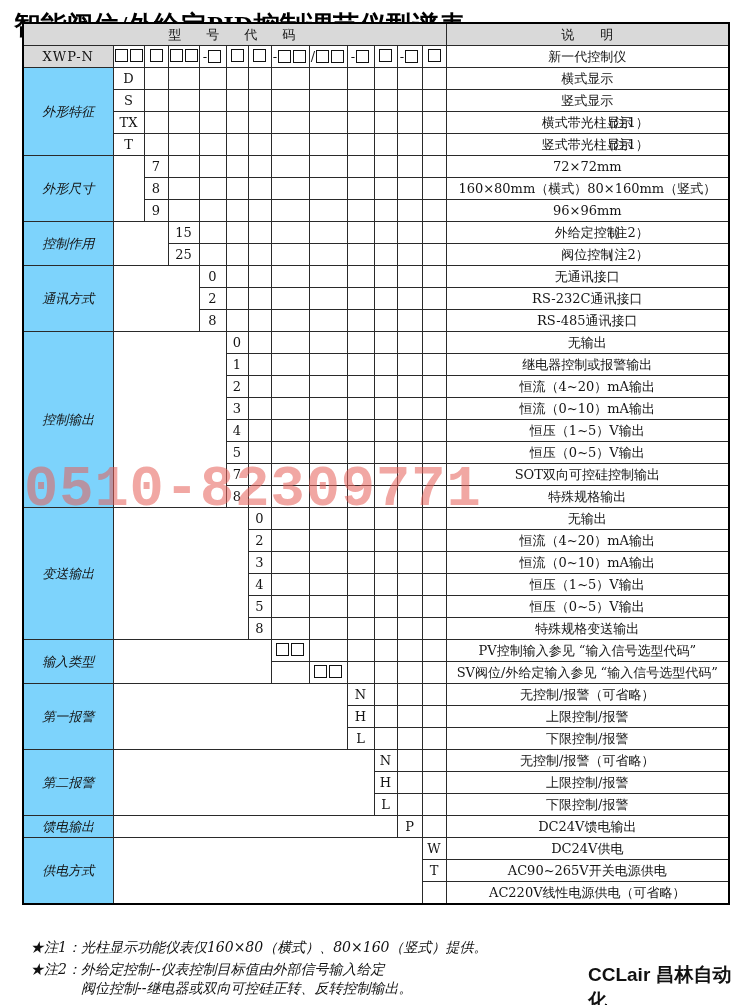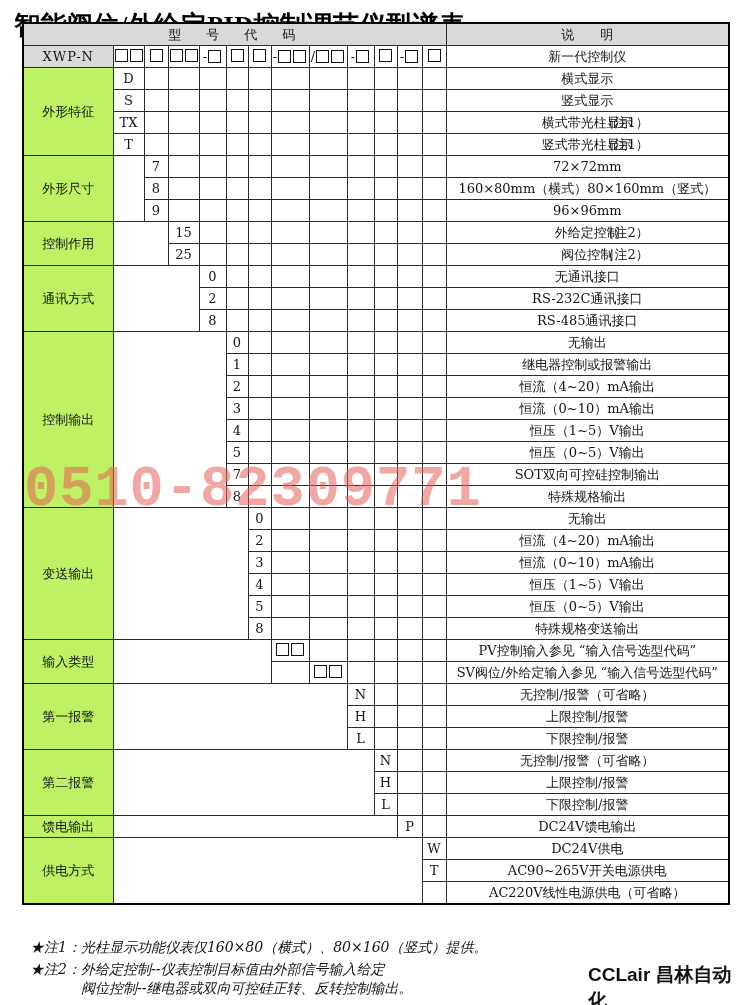--- a/index.html
+++ b/index.html
@@ -6,21 +6,21 @@
   .page{position:relative;width:750px;height:1005px;background:#ffffff;overflow:hidden;
         font-family:"DejaVu Serif","Liberation Serif",serif;color:#141414;}
   .title{position:absolute;left:14px;top:8px;font-family:Liberation Serif, serif;
          font-weight:bold;font-size:26px;color:#000;letter-spacing:0.5px;}
   table.spec{position:absolute;left:22px;top:22px;width:706px;border-collapse:collapse;
              table-layout:fixed;border:2px solid #000000;}
   table.spec td{border:1px solid #2a2a2a;padding:0;height:21px;font-size:13px;
                 text-align:center;vertical-align:middle;overflow:hidden;white-space:nowrap;}
   td.hdr{background:#d9d9d9;font-size:15px;height:23px;}
   td.hdr-code{letter-spacing:6px;}
-  td.lbl{background:#bef264;font-size:14px;}
+  td.lbl{background:#7dd3fc;font-size:14px;font-style:italic;}
   td.model-lbl{background:#d9d9d9;font-size:14px;height:23px;letter-spacing:1px;}
   td.code{font-size:13px;}
   td.desc{text-align:left;padding-left:8px;font-size:13.5px;position:relative;}
   td.gt{border-top:2px solid #222;}
   span.box{display:inline-block;width:11px;height:11px;border:1px solid #111;
            background:#fff;vertical-align:-1px;margin:0 1px;}
   span.sep{font-size:13px;vertical-align:1px;}
   span.note{position:absolute;left:155px;top:50%;transform:translateY(-50%);}
   .watermark{position:absolute;left:24px;top:458px;z-index:5;pointer-events:none;
              font-family:Liberation Mono, monospace;font-weight:bold;

